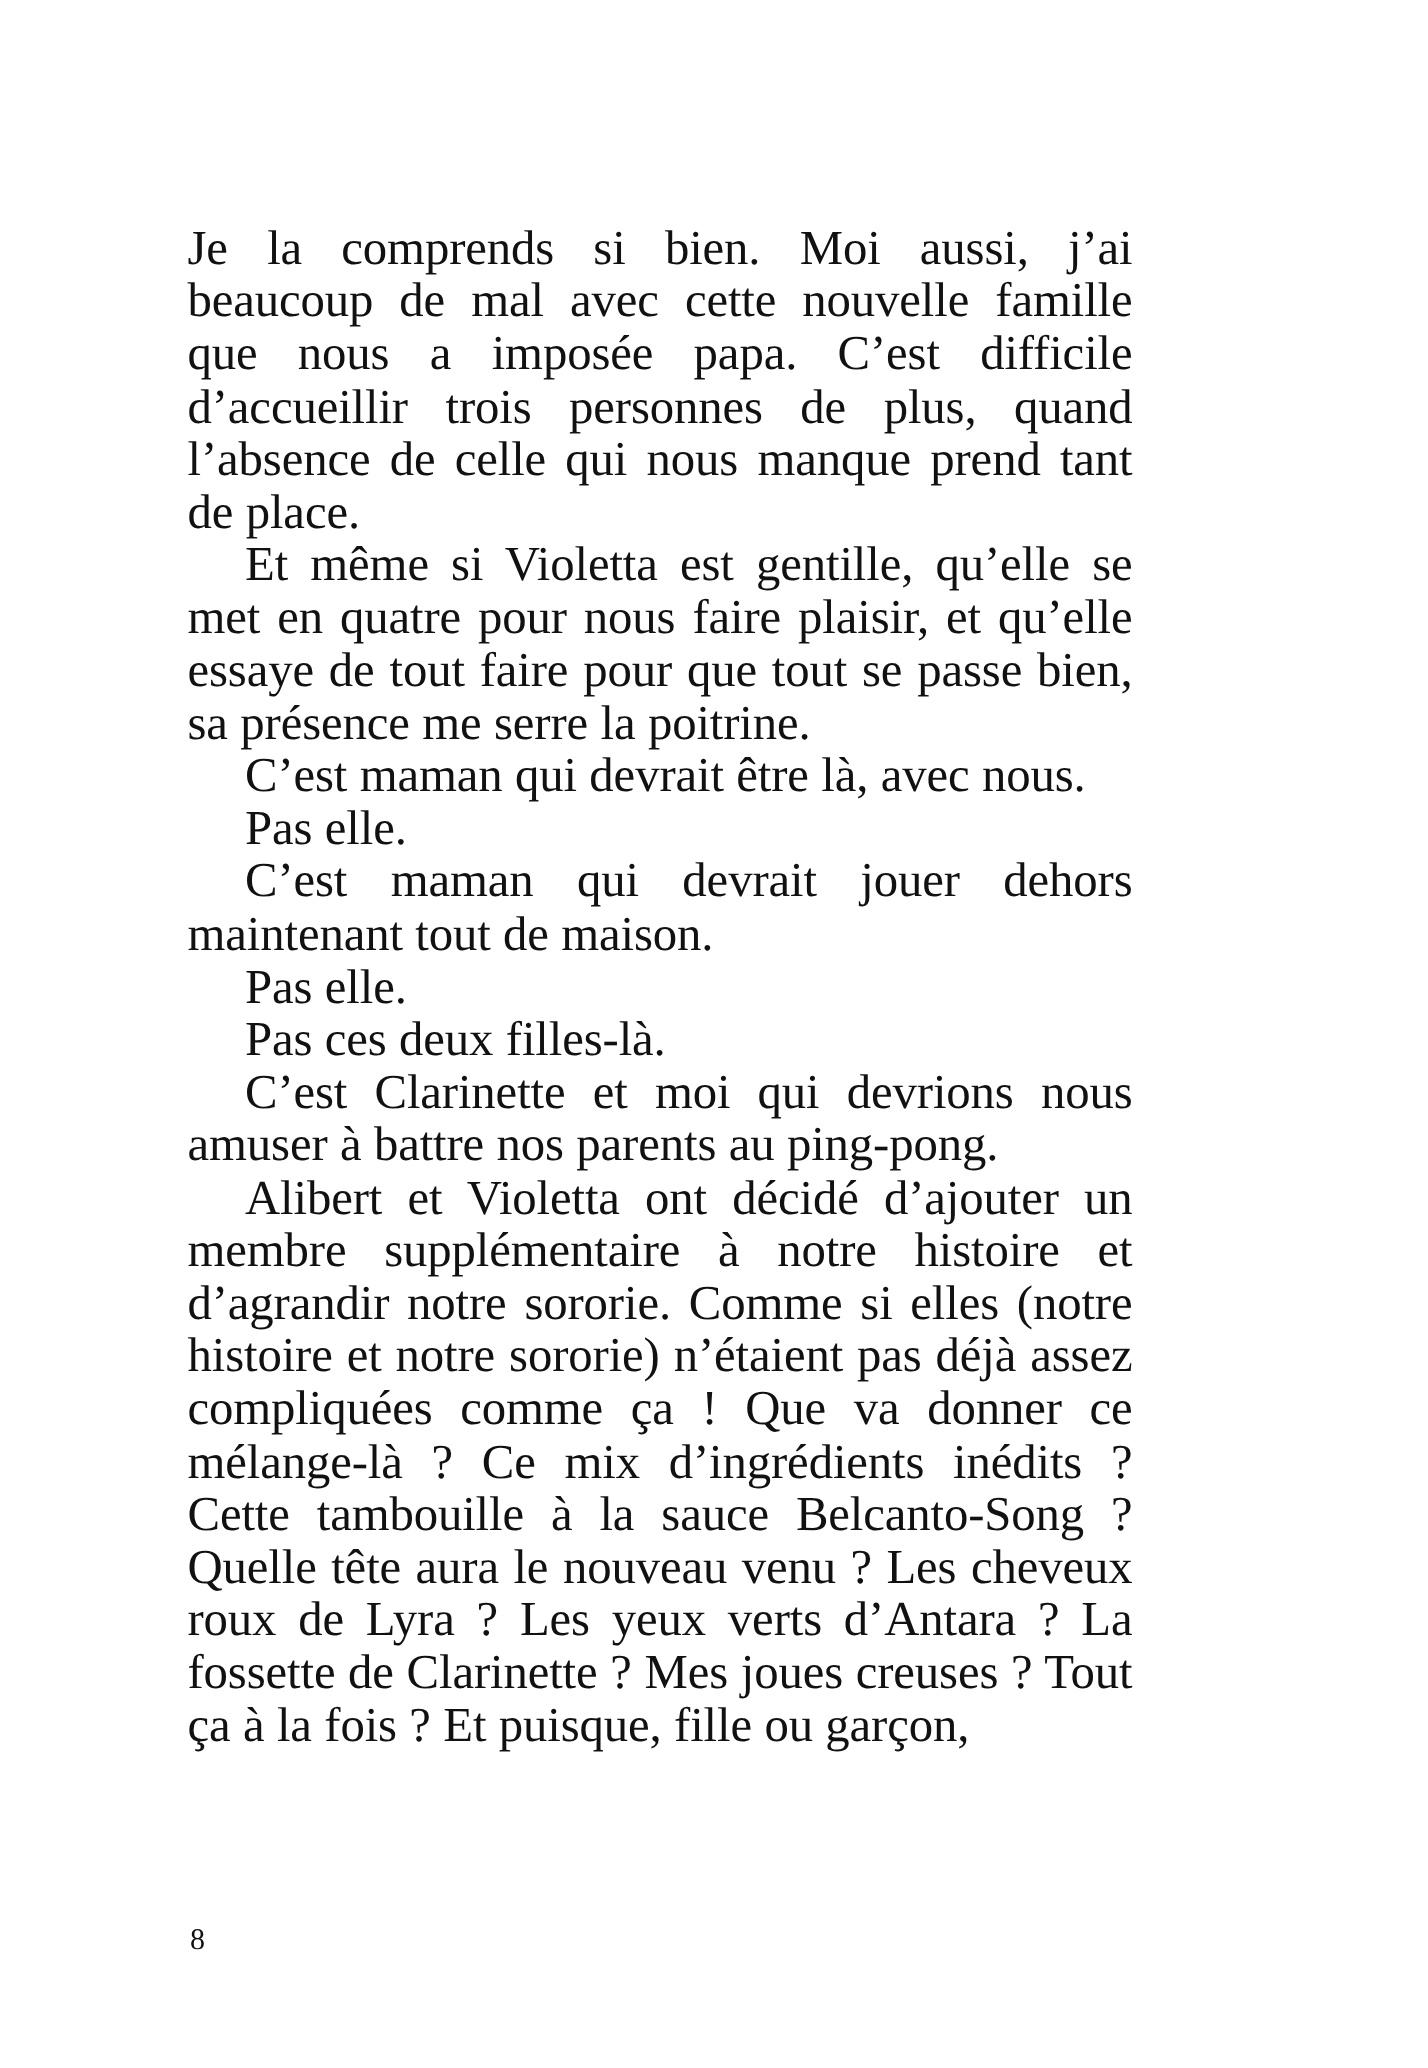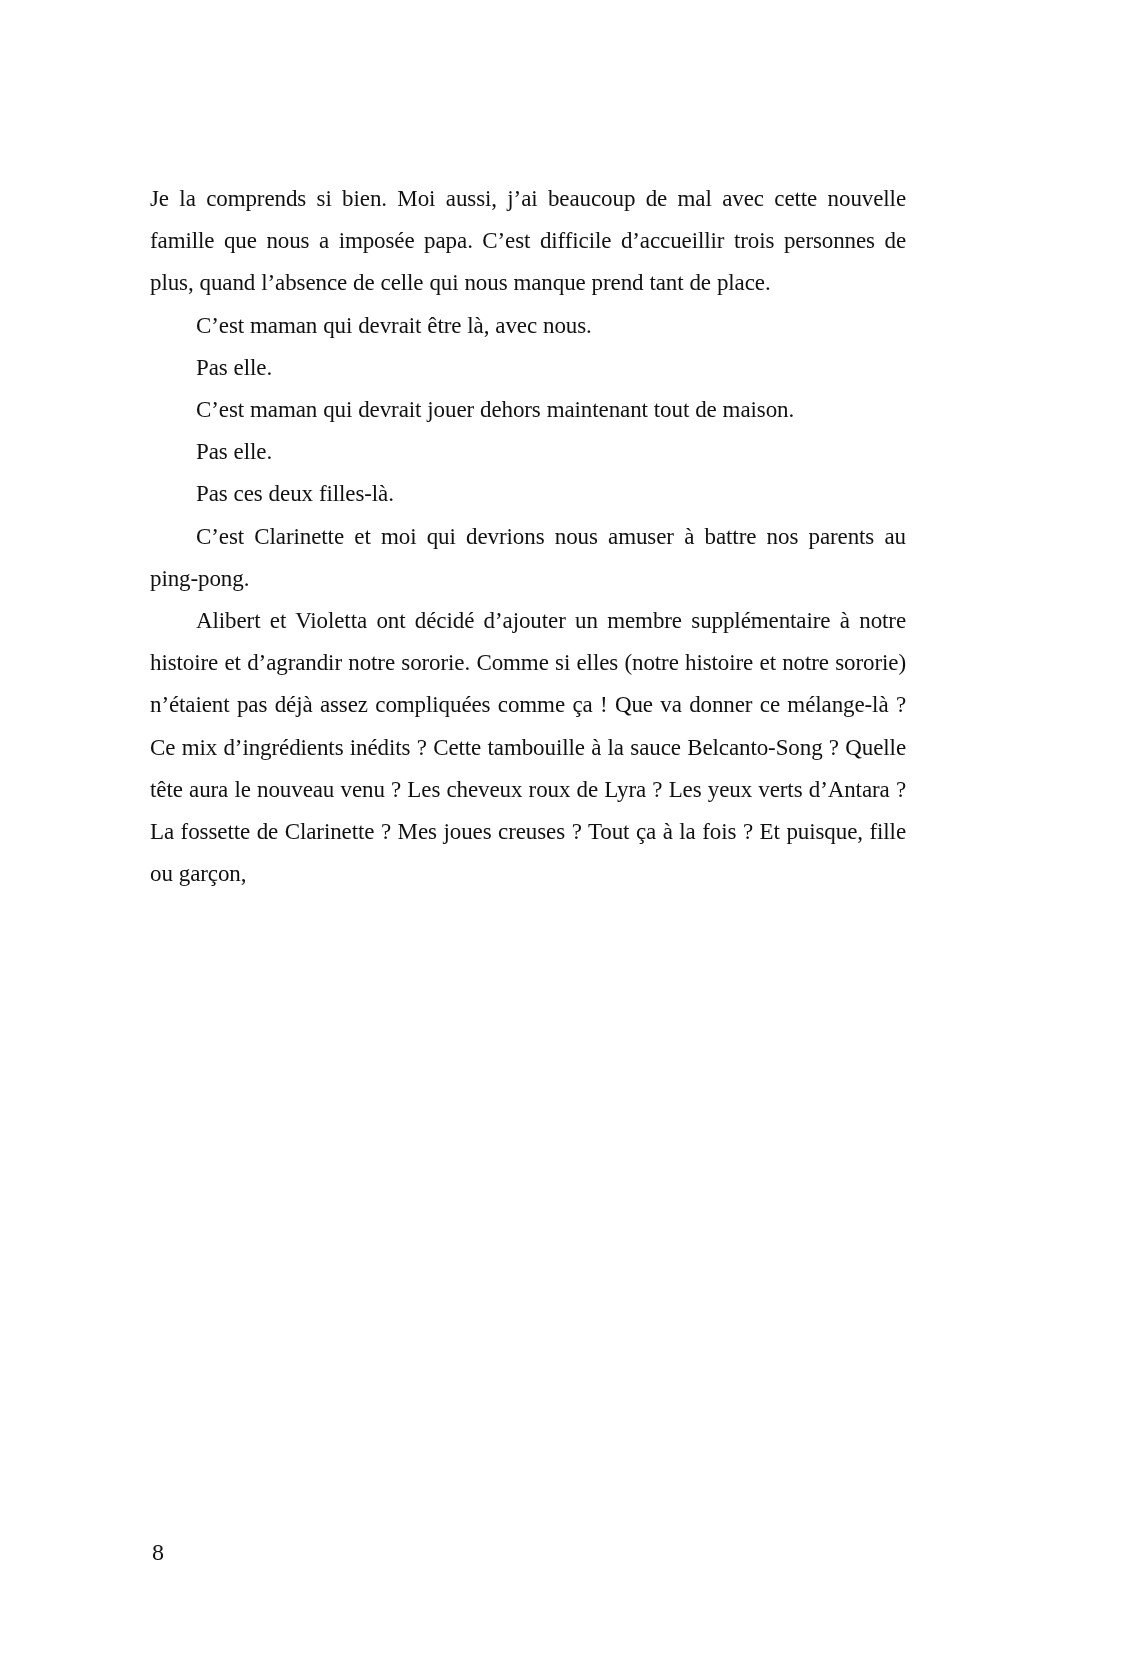--- a/index.html
+++ b/index.html
@@ -26,21 +26,21 @@
 
   .text-block {
     position: absolute;
     left: 150px;
     top: 178px;
     width: 756px;
   }
 
   .para {
     margin: 0;
-    font-size: 23px;
+    font-size: 39px;
     line-height: 42.2px;
     text-align: justify;
     text-align-last: left;
     letter-spacing: -0.1px;
     word-spacing: 0.3px;
     font-stretch: condensed;
     transform-origin: left top;
     hyphens: none;
   }
 
@@ -67,20 +67,21 @@
     font-family: "Liberation Serif", "DejaVu Serif", serif;
   }
 </style>
 </head>
 <body>
 
 <div class="page">
 
   <div class="text-block">
     <p class="para noindent">Je la comprends si bien. Moi aussi, j’ai beaucoup de mal avec cette nouvelle famille que nous a imposée papa. C’est difficile d’accueillir trois personnes de plus, quand l’absence de celle qui nous manque prend tant de place.</p>
+    <p class="para indent">Et même si Violetta est gentille, qu’elle se met en quatre pour nous faire plaisir, et qu’elle essaye de tout faire pour que tout se passe bien, sa présence me serre la poitrine.</p>
     <p class="para indent short">C’est maman qui devrait être là, avec nous.</p>
     <p class="para indent short">Pas elle.</p>
     <p class="para indent">C’est maman qui devrait jouer dehors maintenant tout de maison.</p>
     <p class="para indent short">Pas elle.</p>
     <p class="para indent short">Pas ces deux filles-là.</p>
     <p class="para indent">C’est Clarinette et moi qui devrions nous amuser à battre nos parents au ping-pong.</p>
     <p class="para indent">Alibert et Violetta ont décidé d’ajouter un membre supplémentaire à notre histoire et d’agrandir notre sororie. Comme si elles (notre histoire et notre sororie) n’étaient pas déjà assez compliquées comme ça ! Que va donner ce mélange-là ? Ce mix d’ingrédients inédits ? Cette tambouille à la sauce Belcanto-Song ? Quelle tête aura le nouveau venu ? Les cheveux roux de Lyra ? Les yeux verts d’Antara ? La fossette de Clarinette ? Mes joues creuses ? Tout ça à la fois ? Et puisque, fille ou garçon,</p>
   </div>
 
   <div class="folio">8</div>

